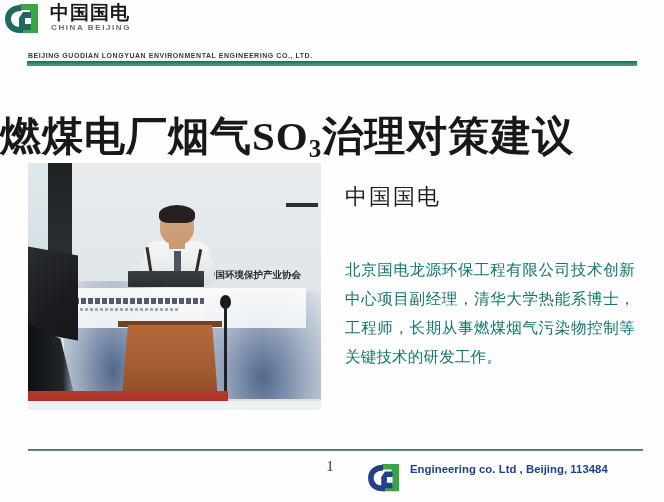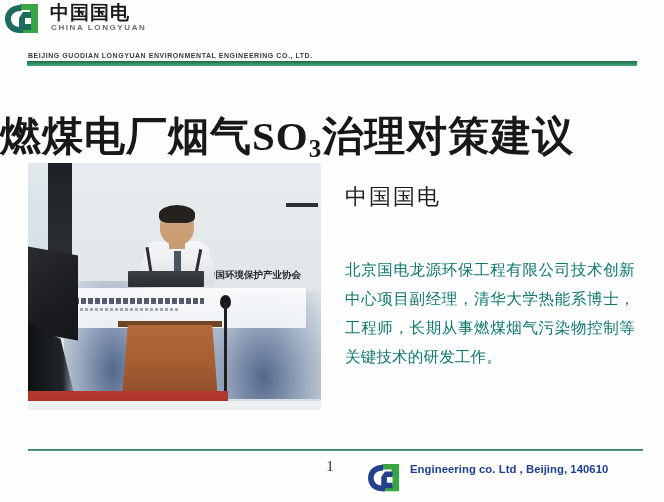--- a/index.html
+++ b/index.html
@@ -317,21 +317,21 @@
   <span id="brand-logo">
     <svg width="40" height="34" viewBox="0 0 40 34" xmlns="http://www.w3.org/2000/svg">
       <path d="M17 2 L35 2 L35 15 L27 15 L27 8 L17 8 Z" fill="#3aa544"></path>
       <path d="M35 15 L35 31 L17 31 L17 25 L28 25 L28 15 Z" fill="#3aa544"></path>
       <path d="M18 3 C8 3 2 9 2 17 C2 25 8 31 17 31 L20 31 L20 25 L17 25 C11 25 8 21 8 17 C8 12 12 9 18 9 Z" fill="#1d6b5e"></path>
       <path d="M20 10 L28 10 L28 16 L22 16 L22 22 L28 22 L28 28 L16 28 L16 16 Z" fill="#1d6b5e"></path>
     </svg>
   </span>
 
   <div id="brand-cn">中国国电</div>
-  <div id="brand-en">CHINA LONGYUAN</div>
+  <div id="brand-en">CHINA BEIJING</div>
   <div id="company-en">BEIJING GUODIAN LONGYUAN ENVIRONMENTAL ENGINEERING CO., LTD.</div>
   <div id="header-rule"></div>
 </div>
 
 <h1 id="slide-title"><span>燃煤电厂烟气</span><span class="title-latin">SO</span><sub>3</sub><span>治理对策建议</span></h1>
 
 <div id="photo">
   <div class="ph-wallbase"></div>
   <div class="ph-leftwall"></div>
   <div class="ph-mtn ph-mtn-a"></div>
@@ -372,14 +372,14 @@
 <span id="footer-logo">
   <svg width="38" height="32" viewBox="0 0 40 34" xmlns="http://www.w3.org/2000/svg">
     <path d="M17 2 L35 2 L35 15 L27 15 L27 8 L17 8 Z" fill="#3aa544"></path>
     <path d="M35 15 L35 31 L17 31 L17 25 L28 25 L28 15 Z" fill="#3aa544"></path>
     <path d="M18 3 C8 3 2 9 2 17 C2 25 8 31 17 31 L20 31 L20 25 L17 25 C11 25 8 21 8 17 C8 12 12 9 18 9 Z" fill="#24408c"></path>
     <path d="M20 10 L28 10 L28 16 L22 16 L22 22 L28 22 L28 28 L16 28 L16 16 Z" fill="#24408c"></path>
   </svg>
 </span>
 
 <div id="footer-company">
-  <div>Engineering co. Ltd , Beijing, 140610</div>
+  <div>Engineering co. Ltd , Beijing, 113484</div>
 </div>
 
 </body></html>

